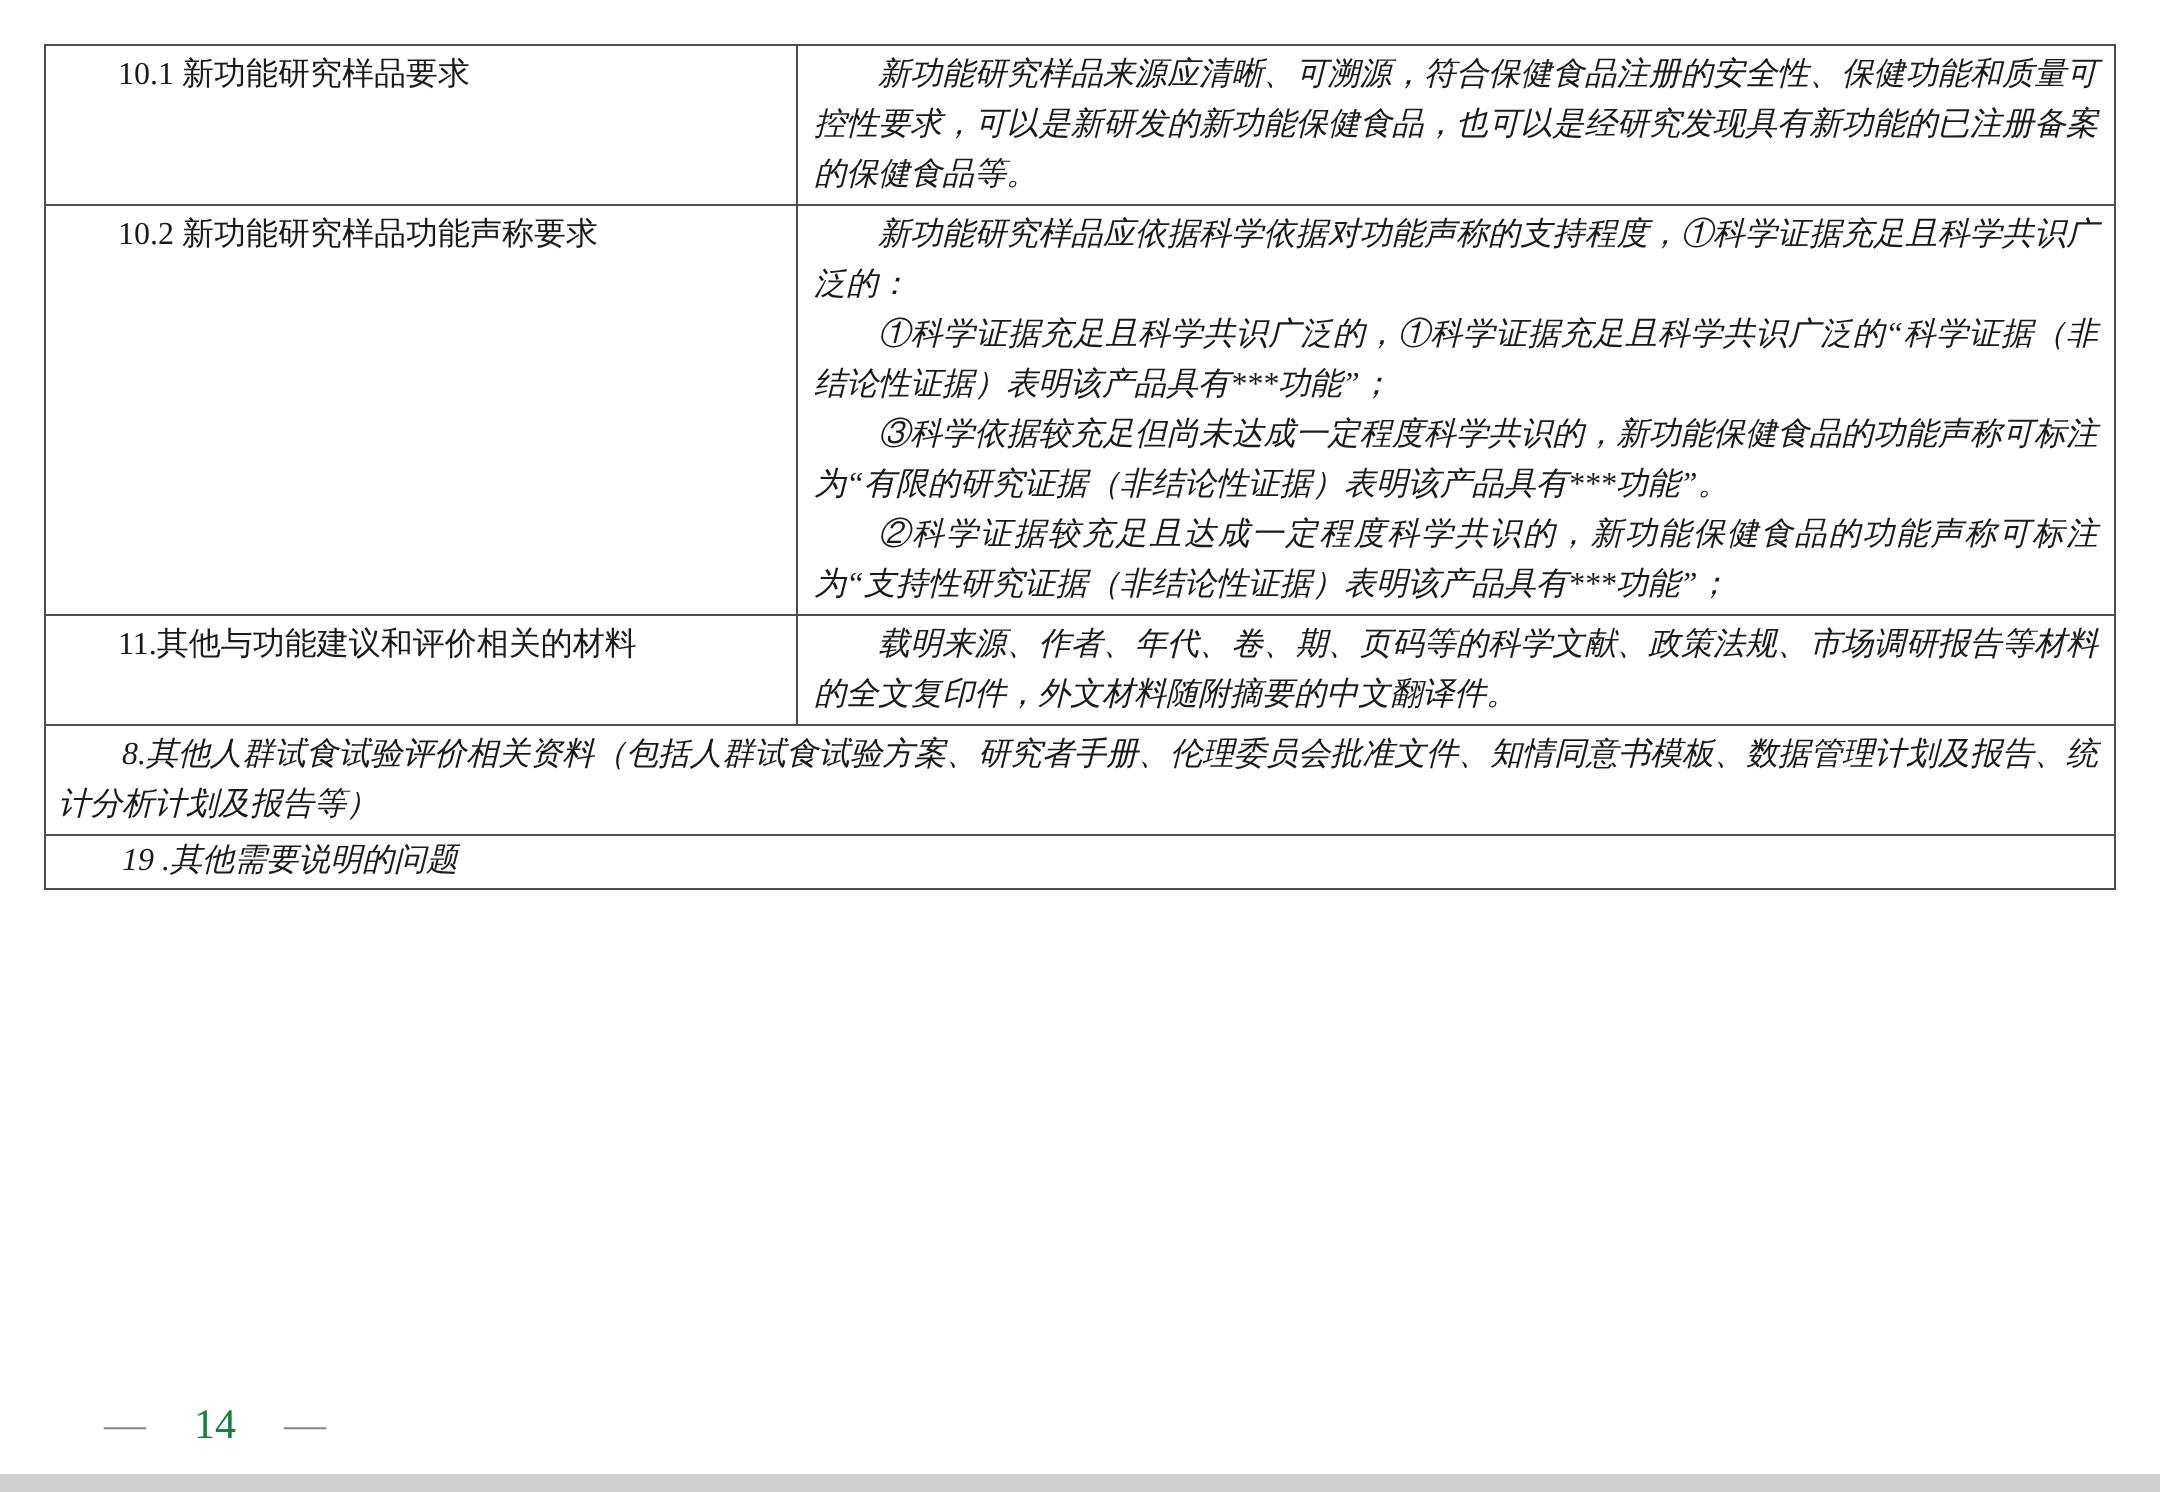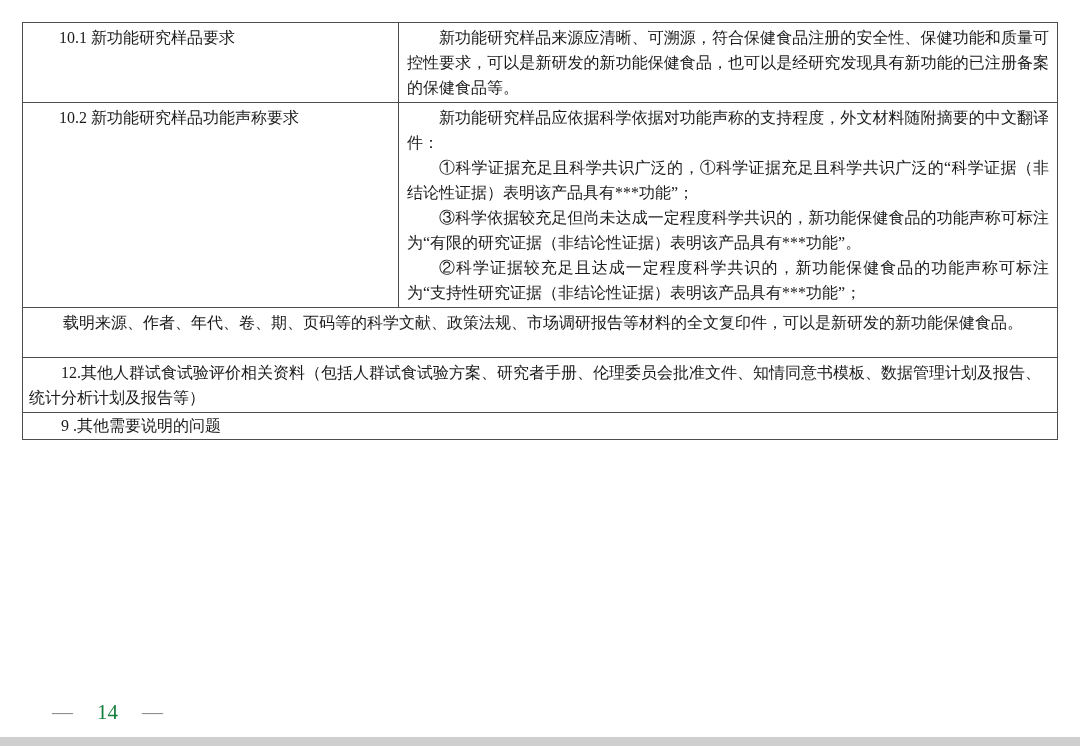--- a/index.html
+++ b/index.html
@@ -33,20 +33,21 @@
     padding:2px 8px 2px 8px;
   }
   .cell-full {
     flex:1;
     padding:2px 8px 2px 6px;
   }
   .cell-right p, .cell-full p {
     margin:0;
     text-indent:2em;
     text-align:justify;
+    font-style:italic;
   }
   .cell-full p { text-align:left; }
   .row-1 { min-height:71px; }
   .row-2 { min-height:202px;justify-content:space-between; }
   .row-3 { min-height:50px; }
   .row-4 { min-height:48px; }
   .row-5 { min-height:23px; }
   .row-5 .cell-full { line-height:22px; }
   .page-footer {
     position:absolute;
@@ -78,42 +79,45 @@
     <div class="cell-right">
       <p>新功能研究样品来源应清晰、可溯源，符合保健食品注册的安全性、保健功能和质量可控性要求，可以是新研发的新功能保健食品，也可以是经研究发现具有新功能的已注册备案的保健食品等。</p>
     </div>
   </div>
 
   <div class="t-row row-2">
     <div class="cell-left">
       <span>10.2 新功能研究样品功能声称要求</span>
     </div>
     <div class="cell-right">
-      <p>新功能研究样品应依据科学依据对功能声称的支持程度，外文材料随附摘要的中文翻译件：</p>
+      <p>新功能研究样品应依据科学依据对功能声称的支持程度，①科学证据充足且科学共识广泛的：</p>
       <p>①科学证据充足且科学共识广泛的，①科学证据充足且科学共识广泛的“科学证据（非结论性证据）表明该产品具有***功能”；</p>
       <p>③科学依据较充足但尚未达成一定程度科学共识的，新功能保健食品的功能声称可标注为“有限的研究证据（非结论性证据）表明该产品具有***功能”。</p>
       <p>②科学证据较充足且达成一定程度科学共识的，新功能保健食品的功能声称可标注为“支持性研究证据（非结论性证据）表明该产品具有***功能”；</p>
     </div>
   </div>
 
   <div class="t-row row-3">
+    <div class="cell-left">
+      <span>11.其他与功能建议和评价相关的材料</span>
+    </div>
     <div class="cell-right">
-      <p>载明来源、作者、年代、卷、期、页码等的科学文献、政策法规、市场调研报告等材料的全文复印件，可以是新研发的新功能保健食品。</p>
+      <p>载明来源、作者、年代、卷、期、页码等的科学文献、政策法规、市场调研报告等材料的全文复印件，外文材料随附摘要的中文翻译件。</p>
     </div>
   </div>
 
   <div class="t-row row-4">
     <div class="cell-full">
-      <p>12.其他人群试食试验评价相关资料（包括人群试食试验方案、研究者手册、伦理委员会批准文件、知情同意书模板、数据管理计划及报告、统计分析计划及报告等）</p>
+      <p>8.其他人群试食试验评价相关资料（包括人群试食试验方案、研究者手册、伦理委员会批准文件、知情同意书模板、数据管理计划及报告、统计分析计划及报告等）</p>
     </div>
   </div>
 
   <div class="t-row row-5">
     <div class="cell-full">
-      <p>9 .其他需要说明的问题</p>
+      <p>19 .其他需要说明的问题</p>
     </div>
   </div>
 
 </div>
 
 <div class="page-footer">
   <span class="dash">—</span>
   <span class="num">14</span>
   <span class="dash">—</span>
 </div>

